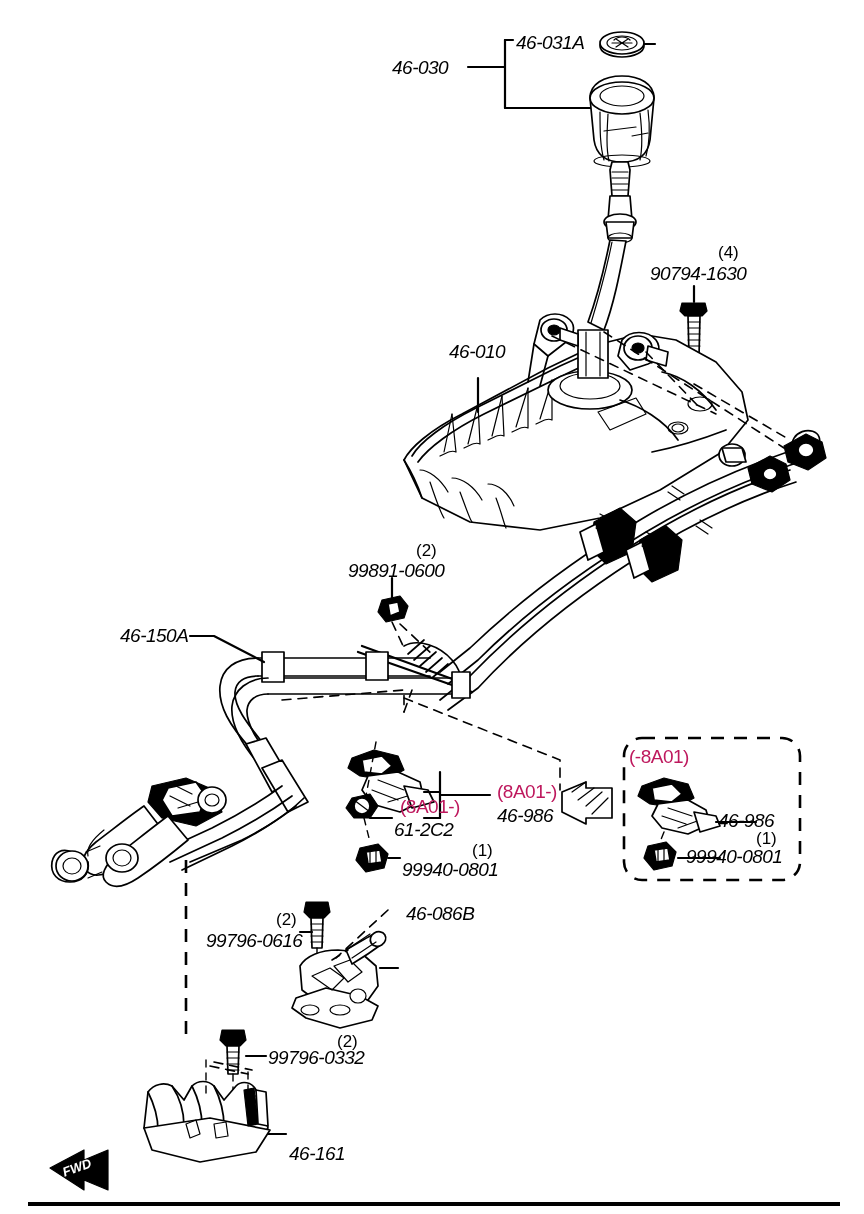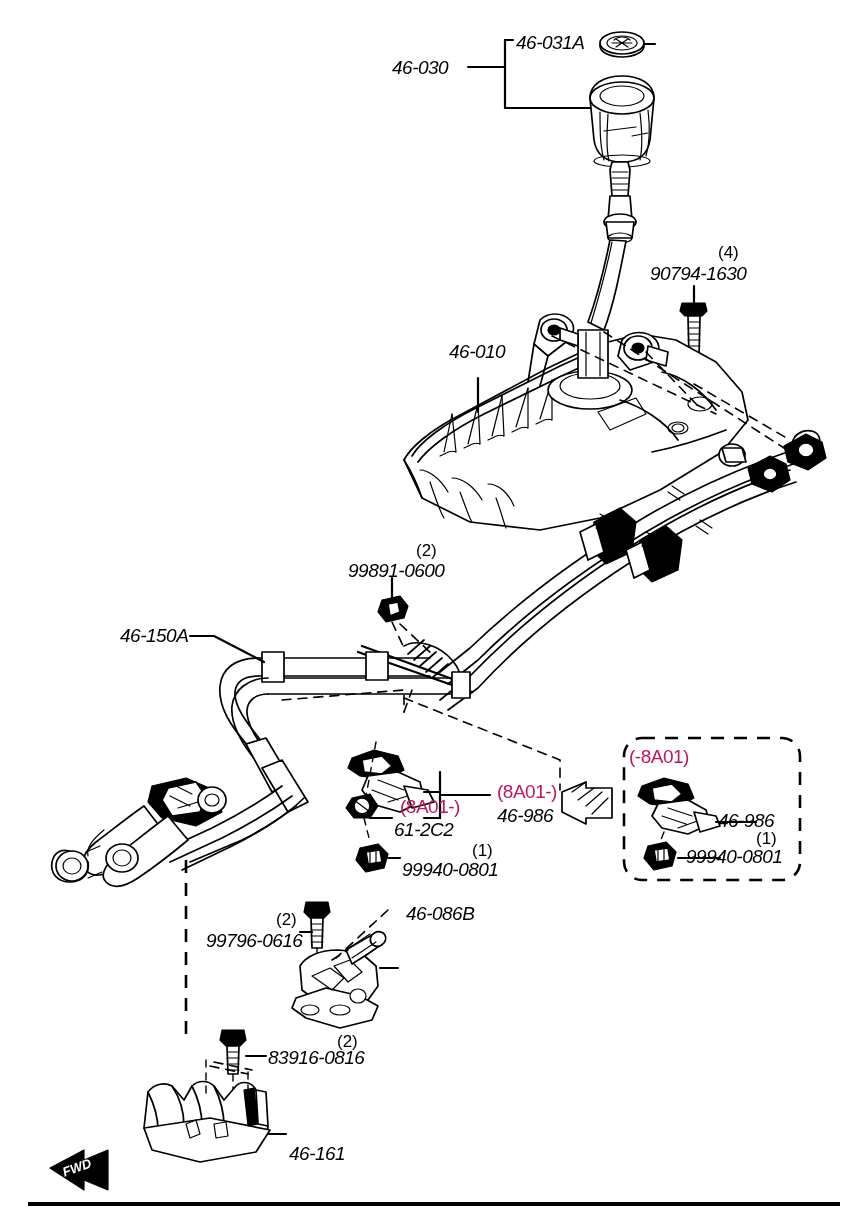--- a/index.html
+++ b/index.html
@@ -423,19 +423,19 @@
   <div class="lbl" style="left:718px;top:811px;">46-986</div>
   <div class="qty" style="left:756px;top:830px;">(1)</div>
   <div class="lbl" style="left:686px;top:847px;">99940-0801</div>
 
   <div class="qty" style="left:276px;top:911px;">(2)</div>
   <div class="lbl" style="left:206px;top:925px;margin-top:6px;">99796-0616</div>
 
   <div class="lbl" style="left:400px;top:904px;margin-left:6px;">46-086B</div>
 
   <div class="qty" style="left:337px;top:1033px;">(2)</div>
-  <div class="lbl" style="left:268px;top:1048px;">83916-0816</div>
+  <div class="lbl" style="left:268px;top:1048px;">99796-0332</div>
 
   <div class="lbl" style="left:289px;top:1124px;margin-top:20px;">46-161</div>
 
   <div class="fwdtxt" style="left:62px;top:1160px;">FWD</div>
 
 </div>
 
 </body></html>

